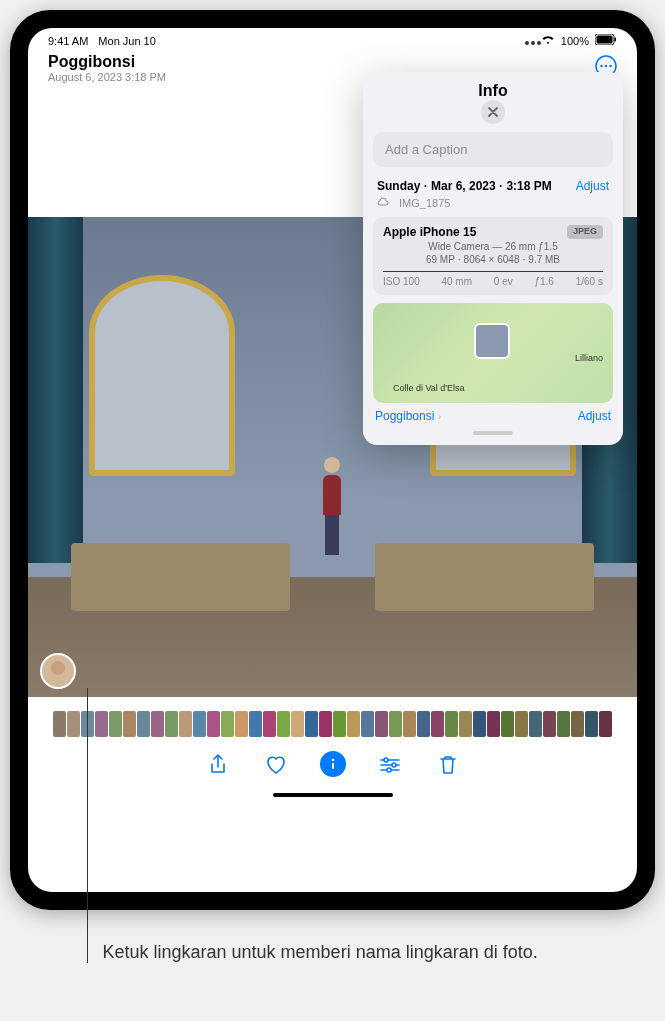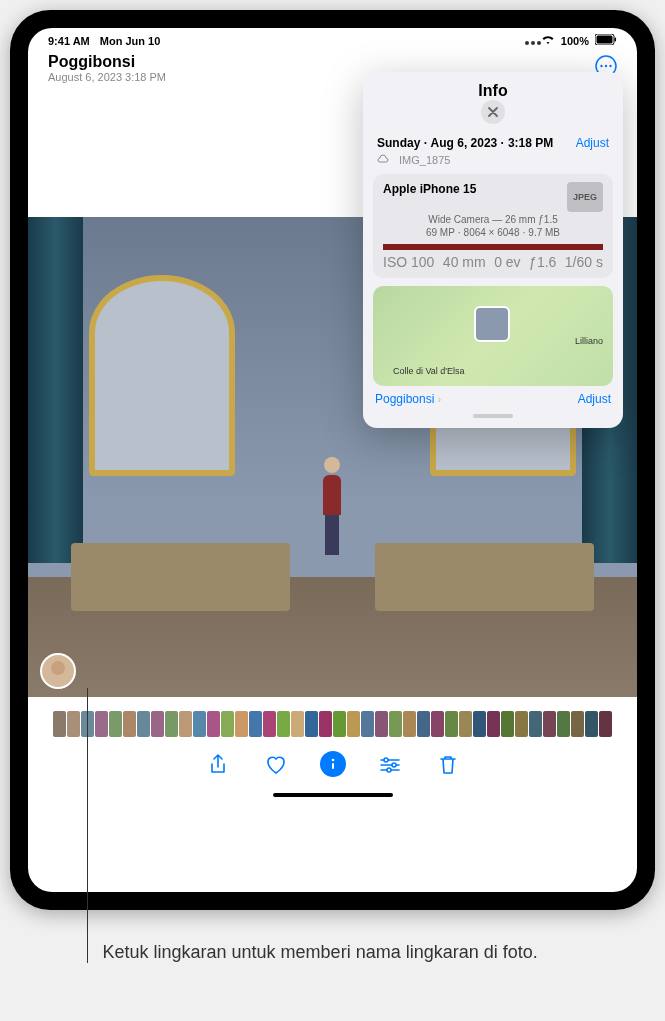--- a/index.html
+++ b/index.html
@@ -27,21 +27,21 @@
       border-radius: 24px;
       overflow: hidden;
       position: relative;
     }
     .status-bar {
       display: flex;
       justify-content: space-between;
       align-items: center;
       padding: 6px 20px 2px;
       font-size: 11px;
-      font-weight: 700;
+      font-weight: 400;
       color: #000;
     }
     .status-left { display: flex; gap: 10px; align-items: center; }
     .status-right { display: flex; gap: 6px; align-items: center; }
     .header {
       display: flex;
       justify-content: space-between;
       padding: 4px 20px;
     }
     .header-left .title { font-size: 16px; font-weight: 600; }
@@ -136,23 +136,23 @@
     .adjust-link { color: #007aff; font-size: 12px; }
     .filename-row { display:flex; align-items:center; gap:10px; padding: 0 4px 8px; font-size: 11px; color: #8e8e93; }
     .device-card {
       background: #e8e8ec;
       border-radius: 10px;
       padding: 8px 10px;
       margin-bottom: 8px;
       text-align: center;
     }
     .device-head { display:flex; justify-content:space-between; font-size:12px; font-weight:600; }
-    .badge { background:#c0c0c4; border-radius:4px; padding:10px 6px; font-size:9px; font-weight:600; color:#555;}
+    .badge { background:#c0c0c4; border-radius:4px; padding:1px 6px; font-size:9px; font-weight:600; color:#555;}
     .device-sub { font-size: 10px; color:#666; margin-top:2px; }
-    .exif-row { display:flex; justify-content:space-between; gap:4px; font-size:14px; color:#888; margin-top:6px; border-top:6px solid #7f1d1d; padding-top:4px; }
+    .exif-row { display:flex; justify-content:space-between; gap:4px; font-size:10px; color:#888; margin-top:6px; border-top:1px solid #7f1d1d; padding-top:4px; }
     .map-box {
       height: 100px;
       background: linear-gradient(135deg,#b8d8a0 0%,#d0e8b0 50%,#c0e0a8 100%);
       border-radius: 10px;
       position: relative;
       margin-bottom: 6px;
       overflow:hidden;
     }
     .map-label { position:absolute; font-size:9px; color:#333; }
     .map-thumb { position:absolute; top:20%; left:42%; width:36px; height:36px; background:#8a99ae; border:2px solid #fff; border-radius:6px; }
@@ -273,22 +273,23 @@
 
     <div class="info-panel">
       <div class="info-header">
         <span class="info-title">Info</span>
         <span class="close-btn">
           <svg width="10" height="10" viewBox="0 0 10 10">
               <path d="M1 1L9 9M9 1L1 9" stroke="#666" stroke-width="1.8" stroke-linecap="round"></path>
             </svg>
         </span>
       </div>
+      <div class="caption-field">Add a Caption</div>
       <div class="date-row">
-        <span class="date-text">Sunday · Aug 6, 2023 · 3:18 PM</span>
+        <span class="date-text">Sunday · Mar 6, 2023 · 3:18 PM</span>
         <span class="adjust-link">Adjust</span>
       </div>
       <div class="filename-row">
         <span>
           <svg width="12" height="10" viewBox="0 0 12 10">
               <path d="M3 8h6a2 2 0 000-4 3 3 0 00-6 0 2 2 0 000 4z" fill="none" stroke="#8e8e93" stroke-width="1"></path>
             </svg>
         </span>
         <span>IMG_1875</span>
       </div>

